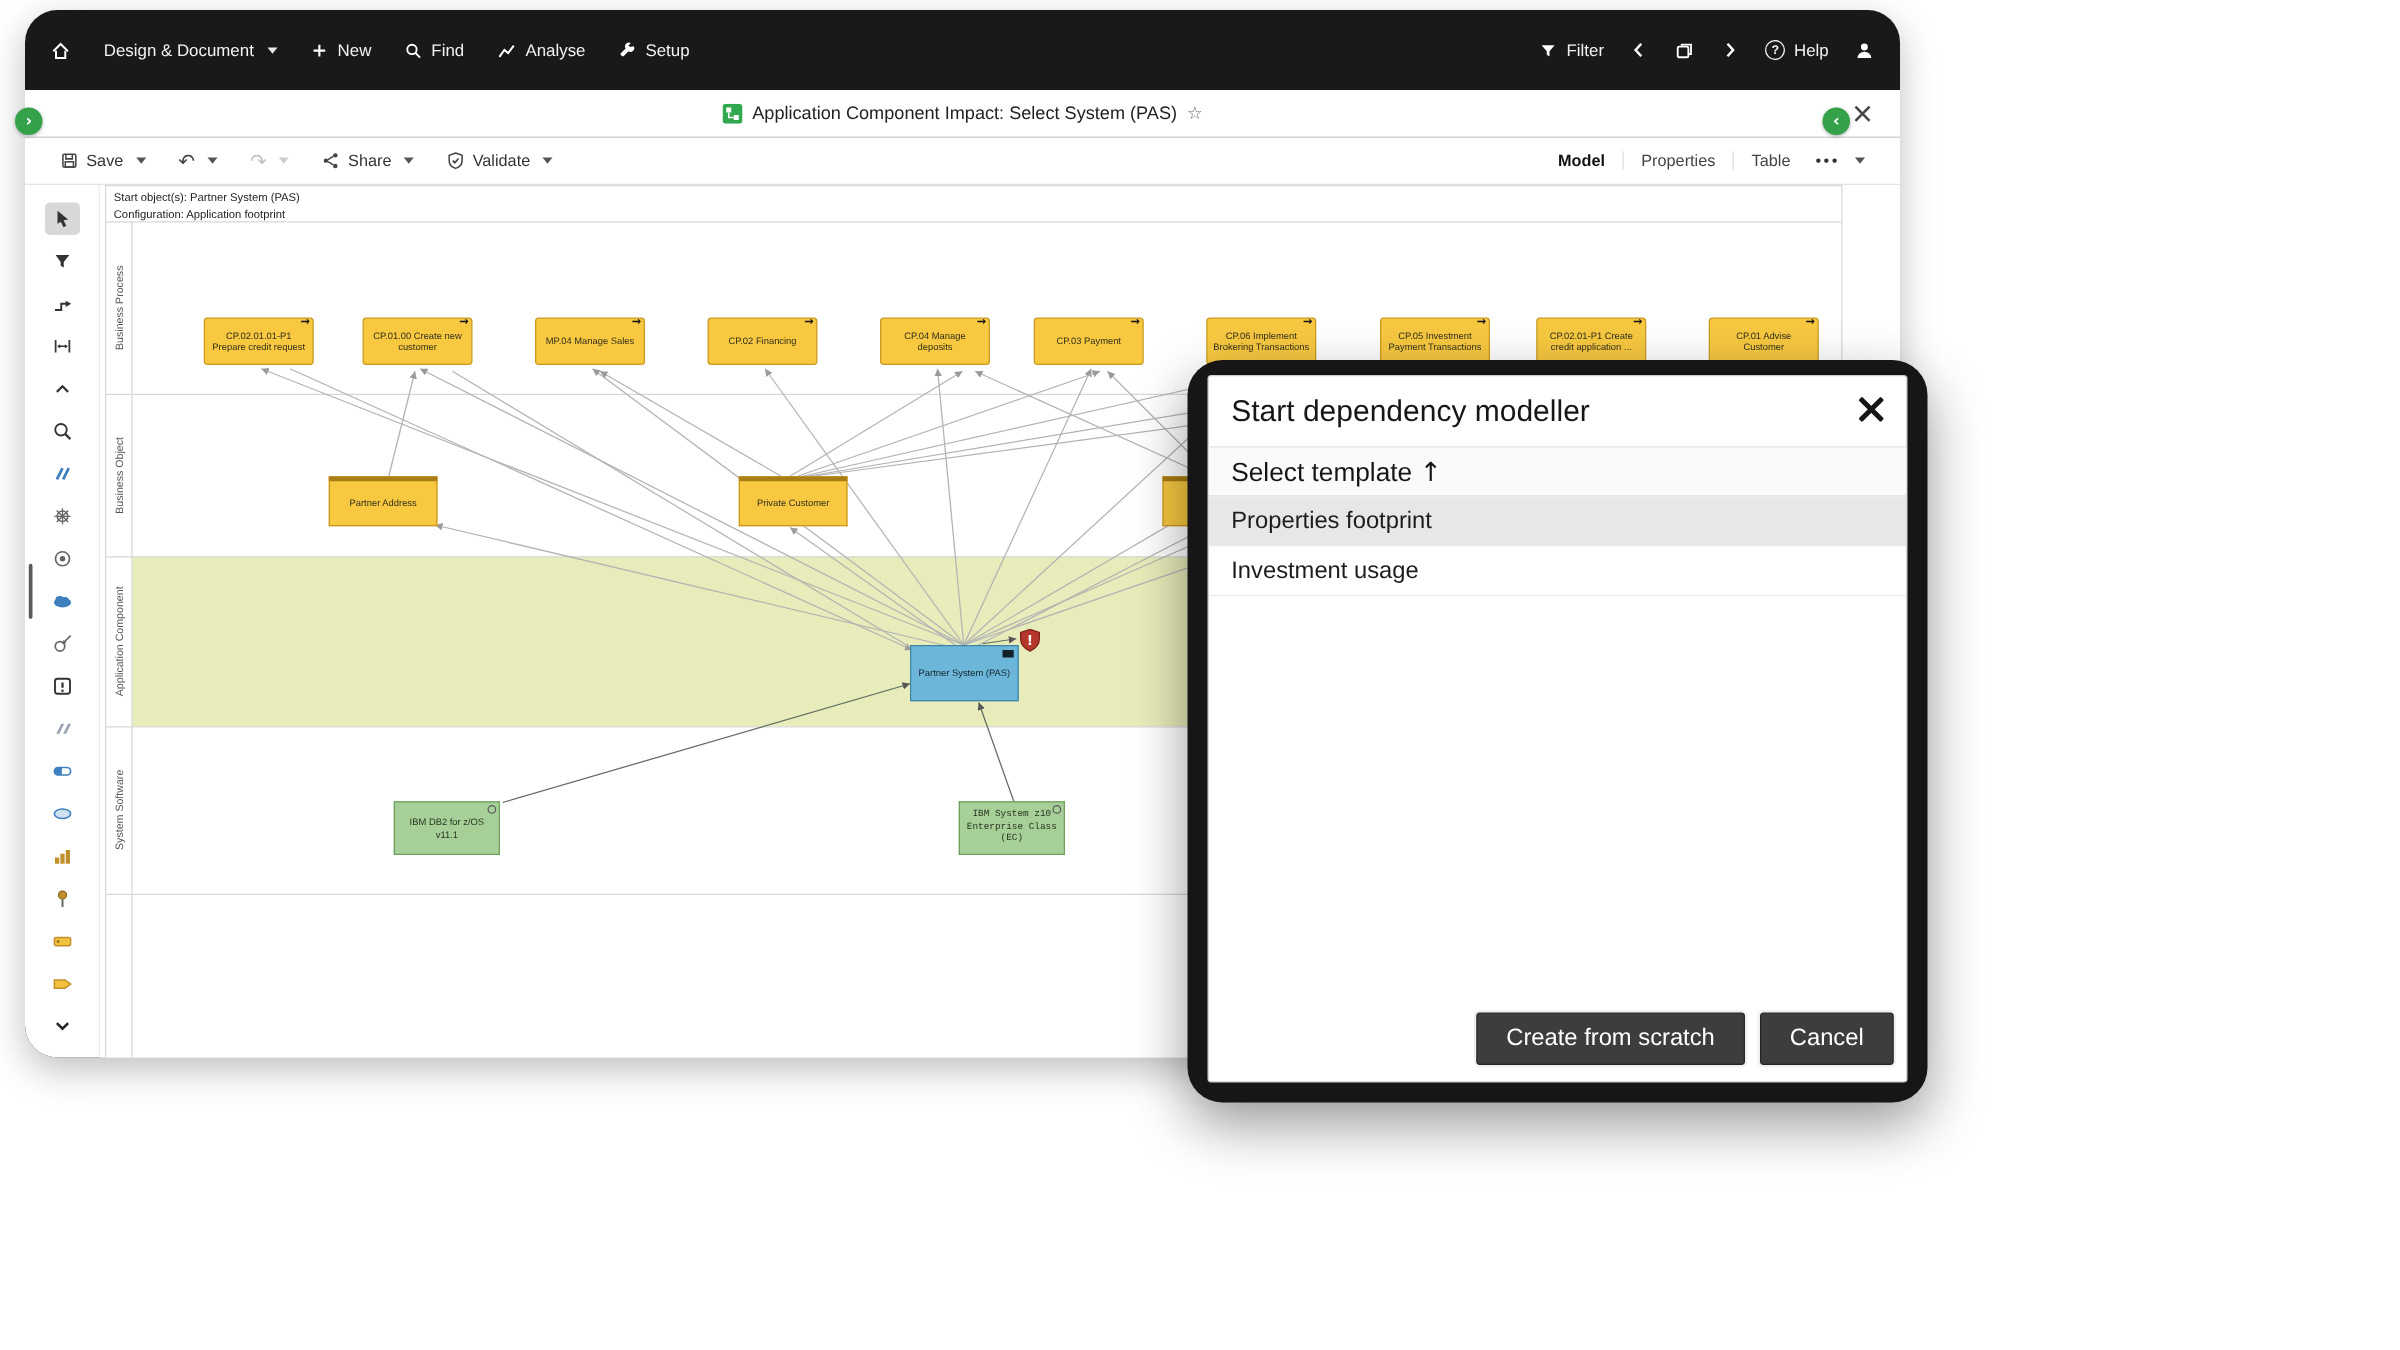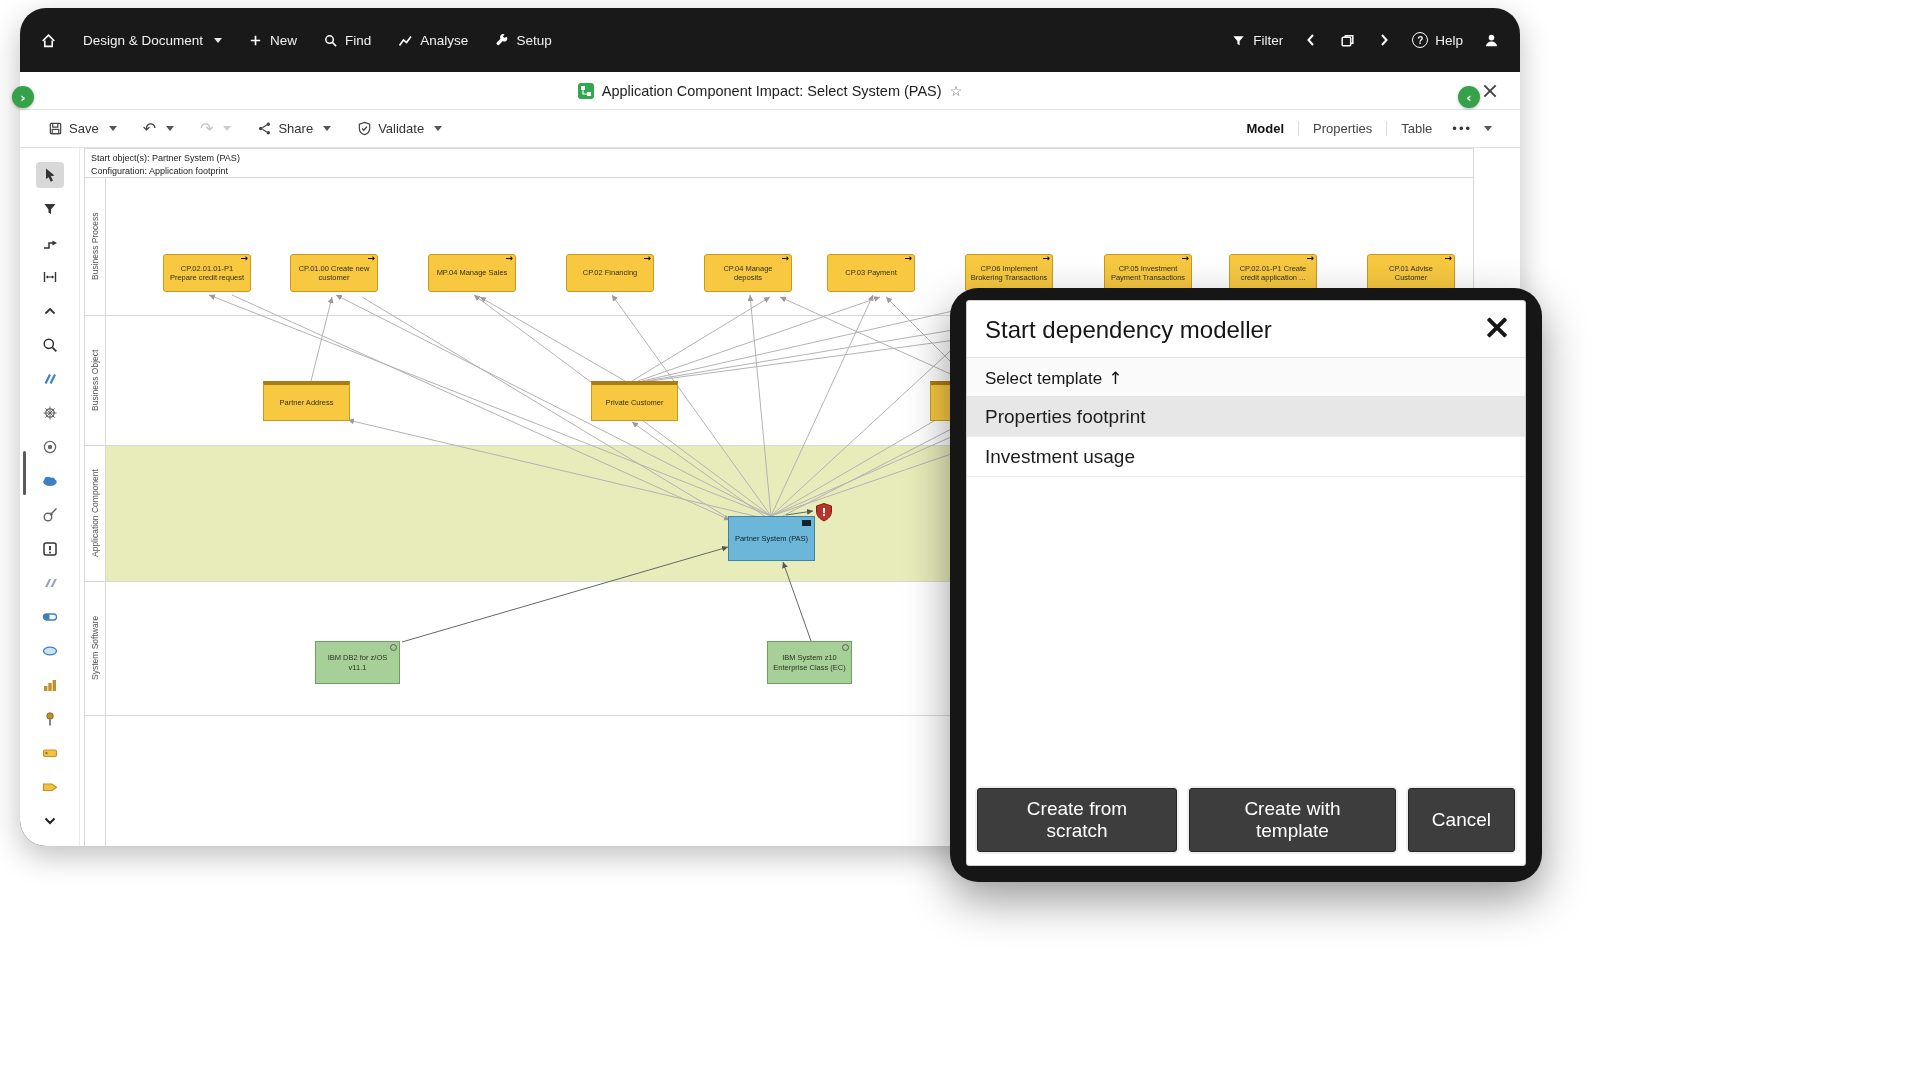--- a/index.html
+++ b/index.html
@@ -85,21 +85,21 @@
   .modal-shadow { position:absolute; left:950px; top:288px; width:592px; height:594px;
                   background:#161616; border-radius:28px; z-index:100;
                   box-shadow:0 18px 45px rgba(0,0,0,.4); }
   .modal { position:absolute; left:966px; top:300px; width:560px; height:566px; background:#fff;
            border:1px solid #cfcfcf; border-radius:3px; z-index:110; }
   .modal-title-row { position:relative; padding:15px 18px 13px; }
   .modal-title { font-size:24px; color:#161616; }
   .modal-close { position:absolute; right:18px; top:15px; width:22px; height:22px; cursor:pointer; }
   .modal-close::before, .modal-close::after { content:""; position:absolute; left:9.5px; top:-1px; width:4px; height:25px; background:#161616; border-radius:1px; }
   .modal-close::before { transform:rotate(45deg); } .modal-close::after { transform:rotate(-45deg); }
-  .modal-select-row { height:40px; line-height:40px; padding:0 18px; font-size:17px; color:#161616;
+  .modal-select-row { height:40px; line-height:40px; padding:0 18px; font-size:21px; color:#161616;
                       background:#fafafa; border-top:1px solid #e4e4e4; border-bottom:1px solid #e4e4e4; }
   .sort-arrow { font-family:"DejaVu Sans",sans-serif; margin-left:6px; }
   .modal-option { height:40px; line-height:40px; padding:0 18px; font-size:19px; color:#1d1d1d;
                   border-bottom:1px solid #ececec; cursor:pointer; }
   .modal-option.selected { background:#e7e7e7; }
   .modal-footer { position:absolute; left:10px; right:10px; bottom:13px; display:flex; justify-content:flex-end; gap:12px; }
   .modal-btn { background:#3d3d3d; color:#fff; border:1px solid #262626; border-radius:3px;
                font-size:19px; font-family:"Liberation Sans",sans-serif; padding:9px 23px; cursor:pointer;
                box-shadow:0 0 0 2px rgba(0,0,0,.06); }
 </style>
@@ -487,21 +487,21 @@
             <div class="node object-node" style="left: 511px;">
               <span class="nlabel">Private Customer</span>
             </div>
             <div class="node object-node" style="left: 850px;">
               <span class="nlabel"></span>
             </div>
             <div class="node software-node" style="left: 235px;">
               <span class="nlabel">IBM DB2 for z/OS v11.1</span>
               <span class="ncorner"></span>
             </div>
-            <div class="node software-node" style="left: 687px;">
+            <div class="node software-node" style="left: 687px; font-family: Liberation Mono, monospace;">
               <span class="nlabel">IBM System z10 Enterprise Class (EC)</span>
               <span class="ncorner"></span>
             </div>
           </div>
 
         <div class="hscroll-track"></div>
         <div class="hscroll-thumb"></div>
       </div>
     </div>
   </div>
@@ -517,18 +517,17 @@
     </div>
     <div class="modal-select-row">
       <span>Select template</span><span class="sort-arrow">↑</span>
     </div>
     <div id="modal-options">
         <div class="modal-option selected">Properties footprint</div>
         <div class="modal-option">Investment usage</div>
       </div>
     <div class="modal-footer" id="modal-footer">
         <button class="modal-btn">Create from scratch</button>
-        <button class="modal-btn">Create with template</button>
         <button class="modal-btn">Cancel</button>
       </div>
   </div>
 
 </div>
 
 </body></html>

